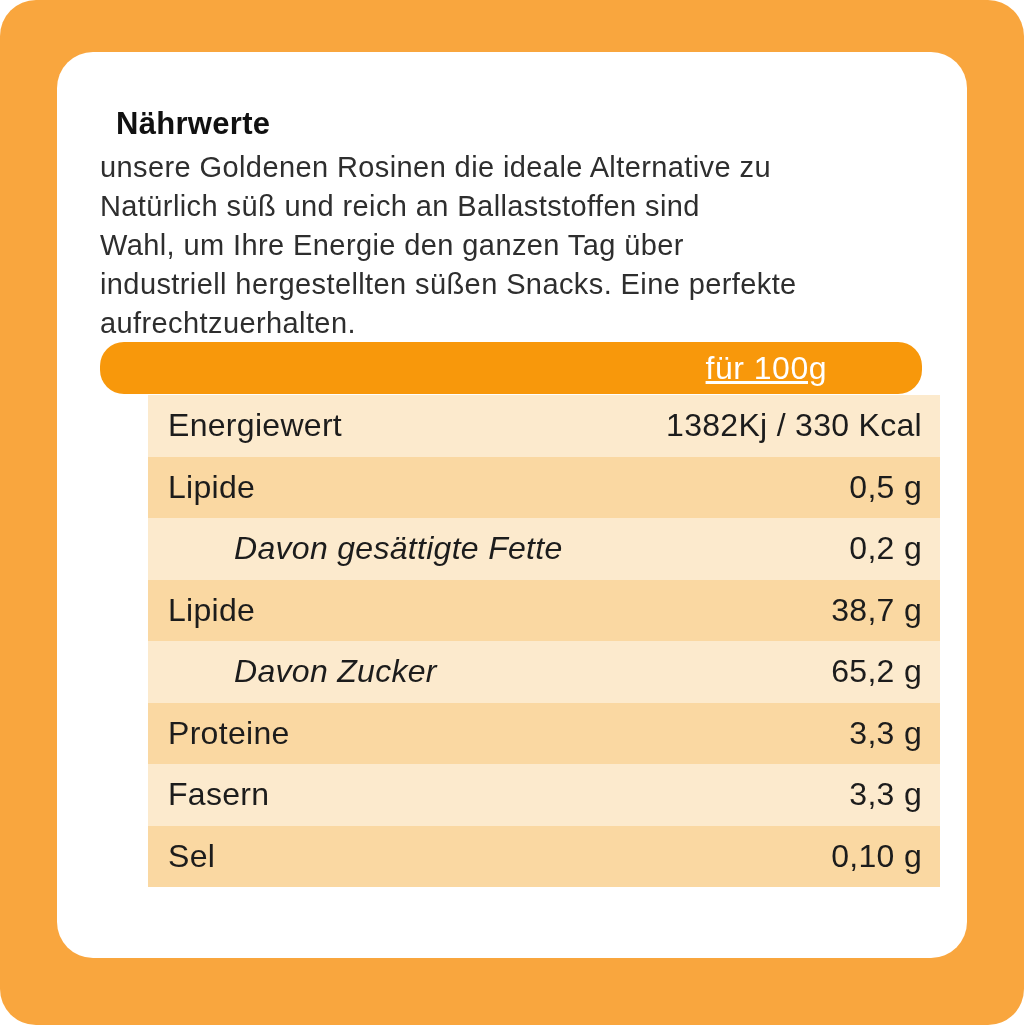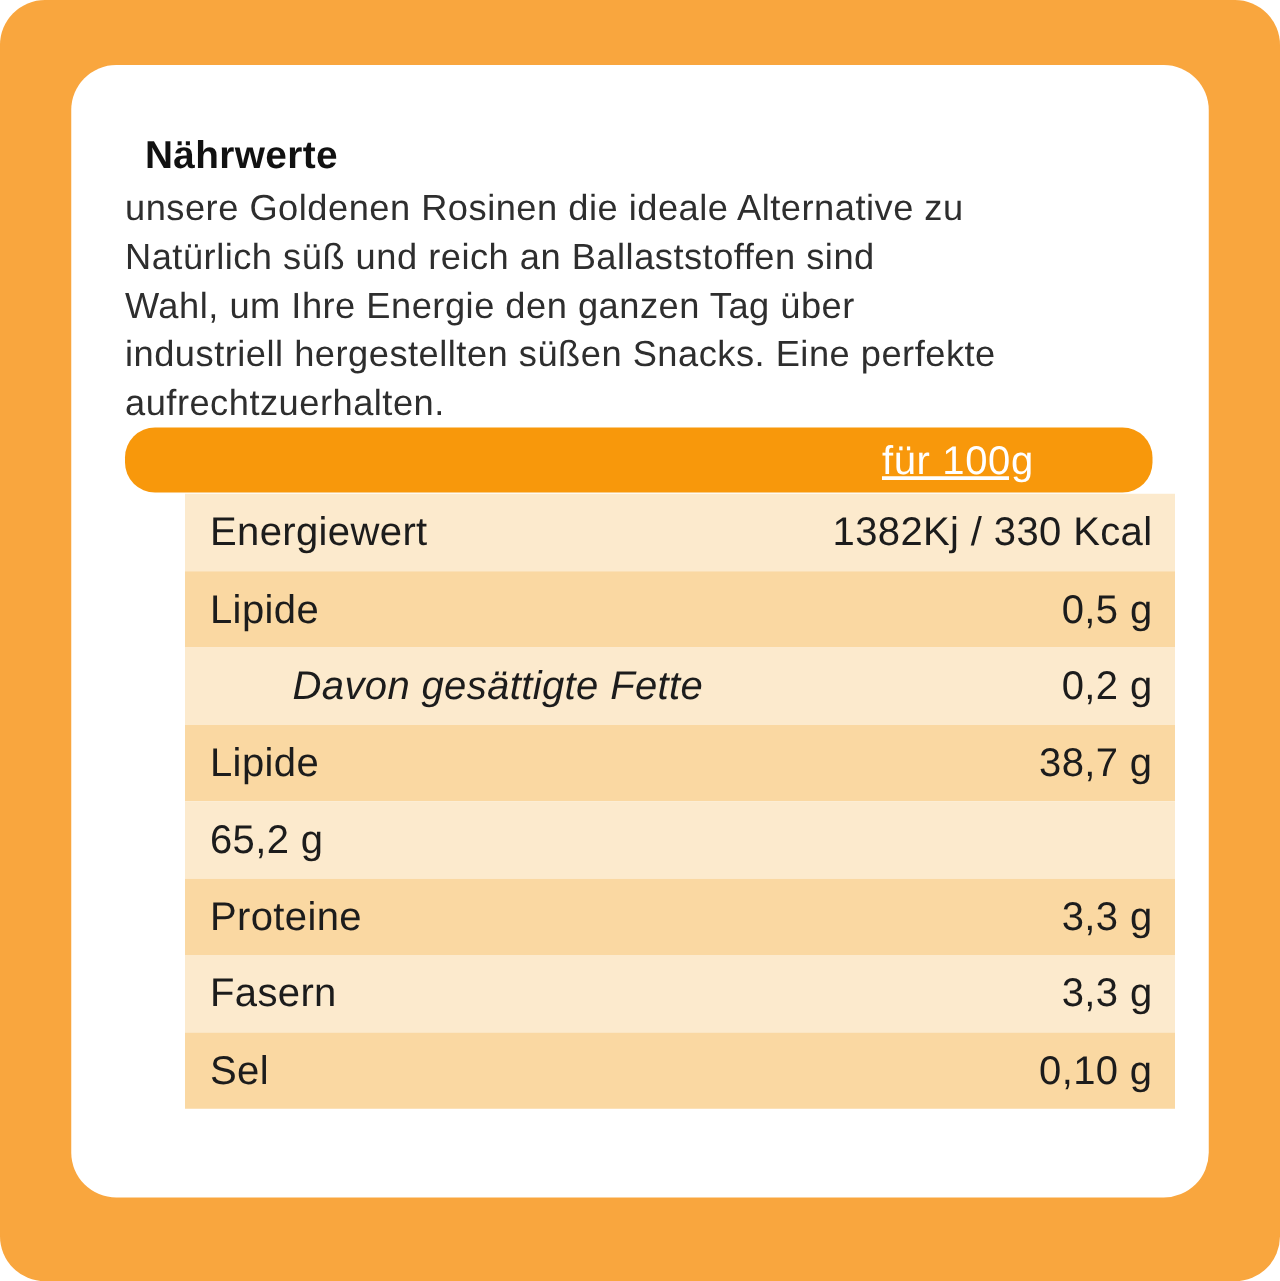--- a/index.html
+++ b/index.html
@@ -101,20 +101,21 @@
         <span class="label">Davon gesättigte Fette</span>
         <span class="value">0,2 g</span>
       </div>
 
       <div class="row dark">
         <span class="label">Lipide</span>
         <span class="value">38,7 g</span>
       </div>
 
       <div class="row light indent">
+        <span class="label">Davon Zucker</span>
         <span class="value">65,2 g</span>
       </div>
 
       <div class="row dark">
         <span class="label">Proteine</span>
         <span class="value">3,3 g</span>
       </div>
 
       <div class="row light">
         <span class="label">Fasern</span>

